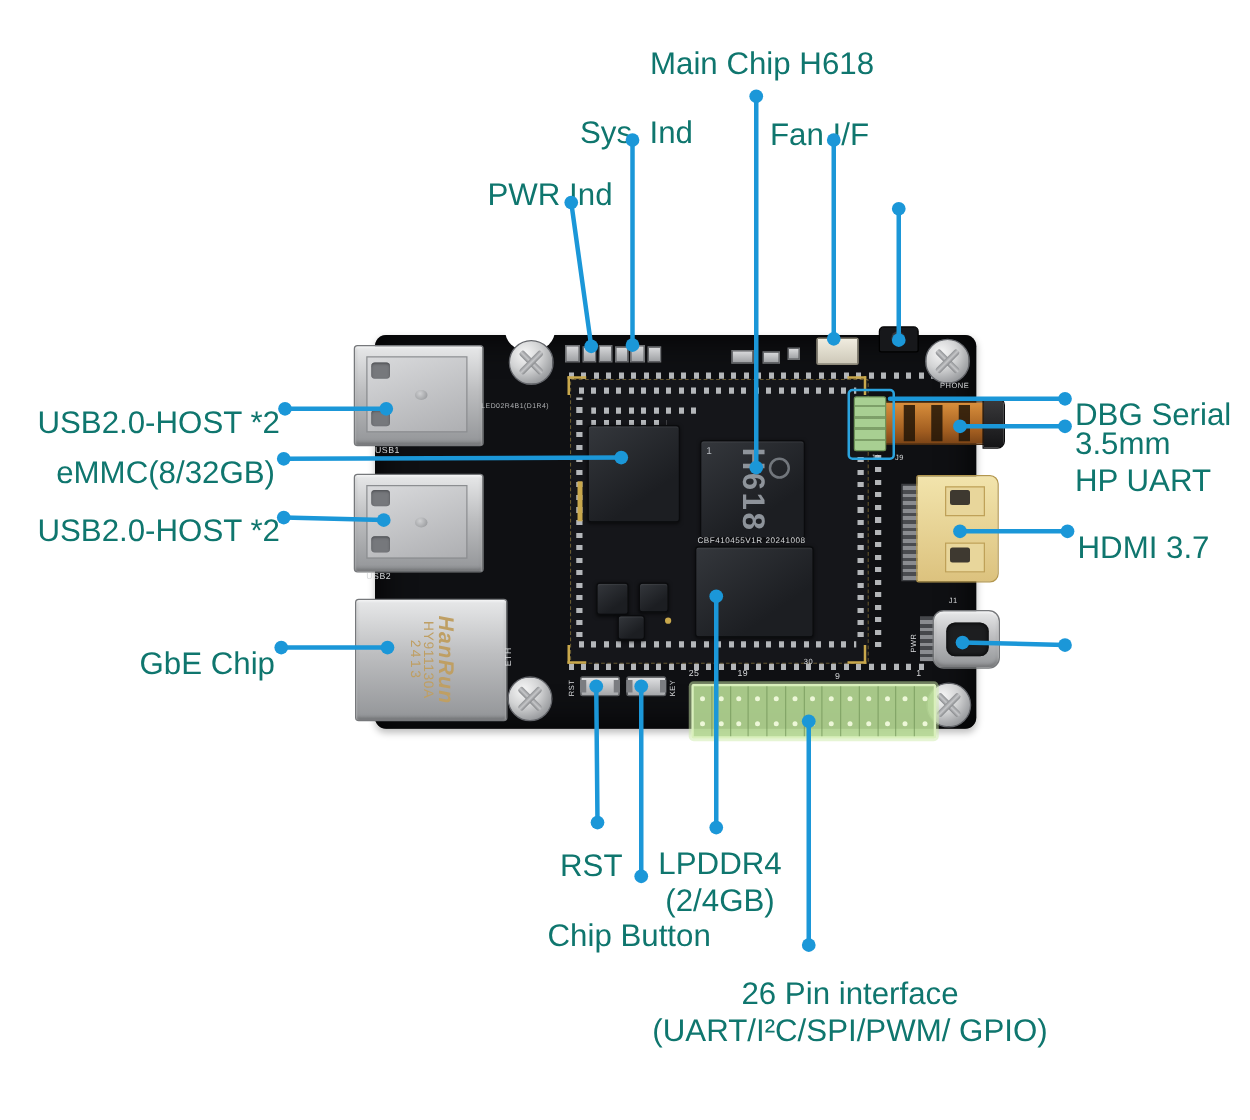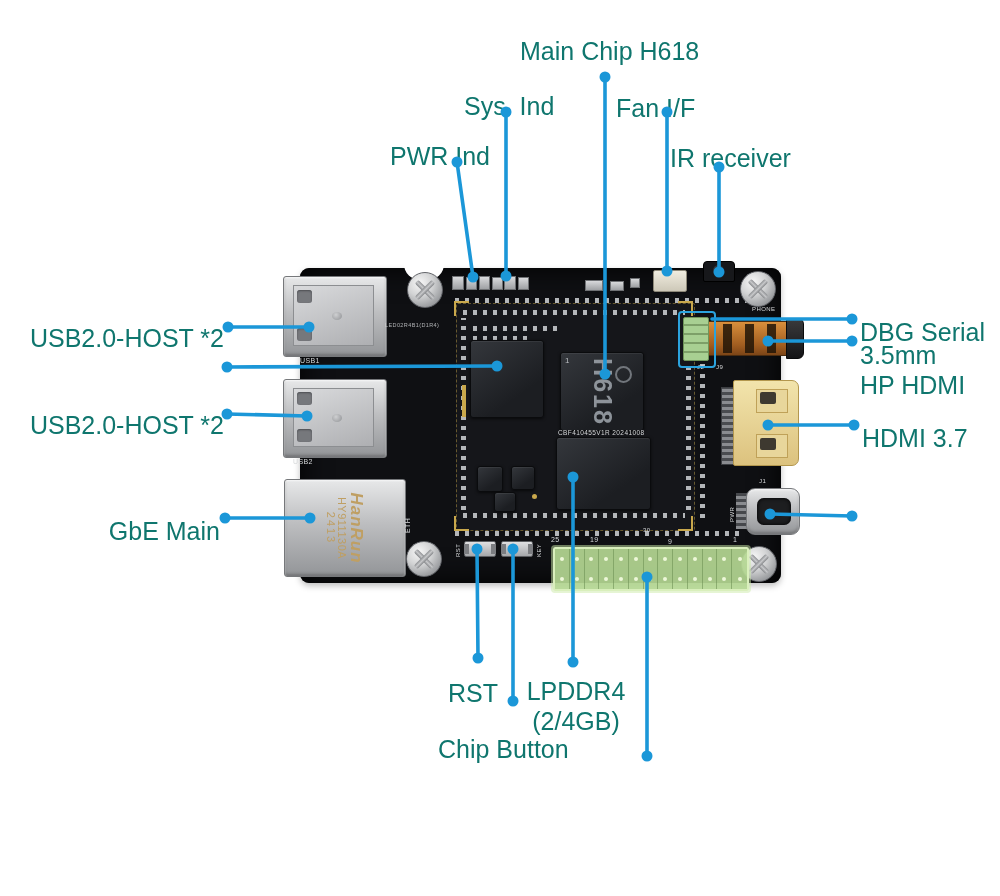--- a/index.html
+++ b/index.html
@@ -341,33 +341,37 @@
       <circle cx="573" cy="662" r="5.5"></circle>
     <line x1="647" y1="577" x2="647" y2="756"></line>
       <circle cx="647" cy="577" r="5.5"></circle>
       <circle cx="647" cy="756" r="5.5"></circle>
   </svg>
 
   <div class="lbl" style="left:520px;top:24px;">Main Chip H618</div>
   <div class="lbl" style="left:464px;top:79px;">Sys. Ind</div>
   <div class="lbl" style="left:616px;top:81px;">Fan I/F</div>
   <div class="lbl" style="left:390px;top:129px;">PWR Ind</div>
-  <div class="lbl" style="left:670px;top:131px;">IR receiver</div>
 
   <div class="lbl right" style="left:28px;top:311px;width:196px;">USB2.0-HOST *2</div>
+  <div class="lbl right" style="left:28px;top:351px;width:192px;">eMMC(8/32GB)</div>
   <div class="lbl right" style="left:28px;top:398px;width:196px;">USB2.0-HOST *2</div>
-  <div class="lbl right" style="left:28px;top:504px;width:192px;">GbE Main</div>
+  <div class="lbl right" style="left:28px;top:504px;width:192px;">GbE Chip</div>
 
   <div class="lbl" style="left:860px;top:305px;">DBG Serial</div>
   <div class="lbl" style="left:860px;top:328px;">
     <div>3.5mm</div>
-    <div>HP HDMI</div>
+    <div>HP UART</div>
   </div>
   <div class="lbl" style="left:862px;top:411px;">HDMI 3.7</div>
 
   <div class="lbl" style="left:448px;top:666px;">RST</div>
   <div class="lbl center" style="left:524px;top:664px;width:104px;">
     <div>LPDDR4</div>
     <div>(2/4GB)</div>
   </div>
   <div class="lbl" style="left:438px;top:722px;">Chip Button</div>
+  <div class="lbl center" style="left:498px;top:768px;width:364px;">
+    <div>26 Pin interface</div>
+    <div>(UART/I²C/SPI/PWM/ GPIO)</div>
+  </div>
 
 </div>
 
 </body></html>

